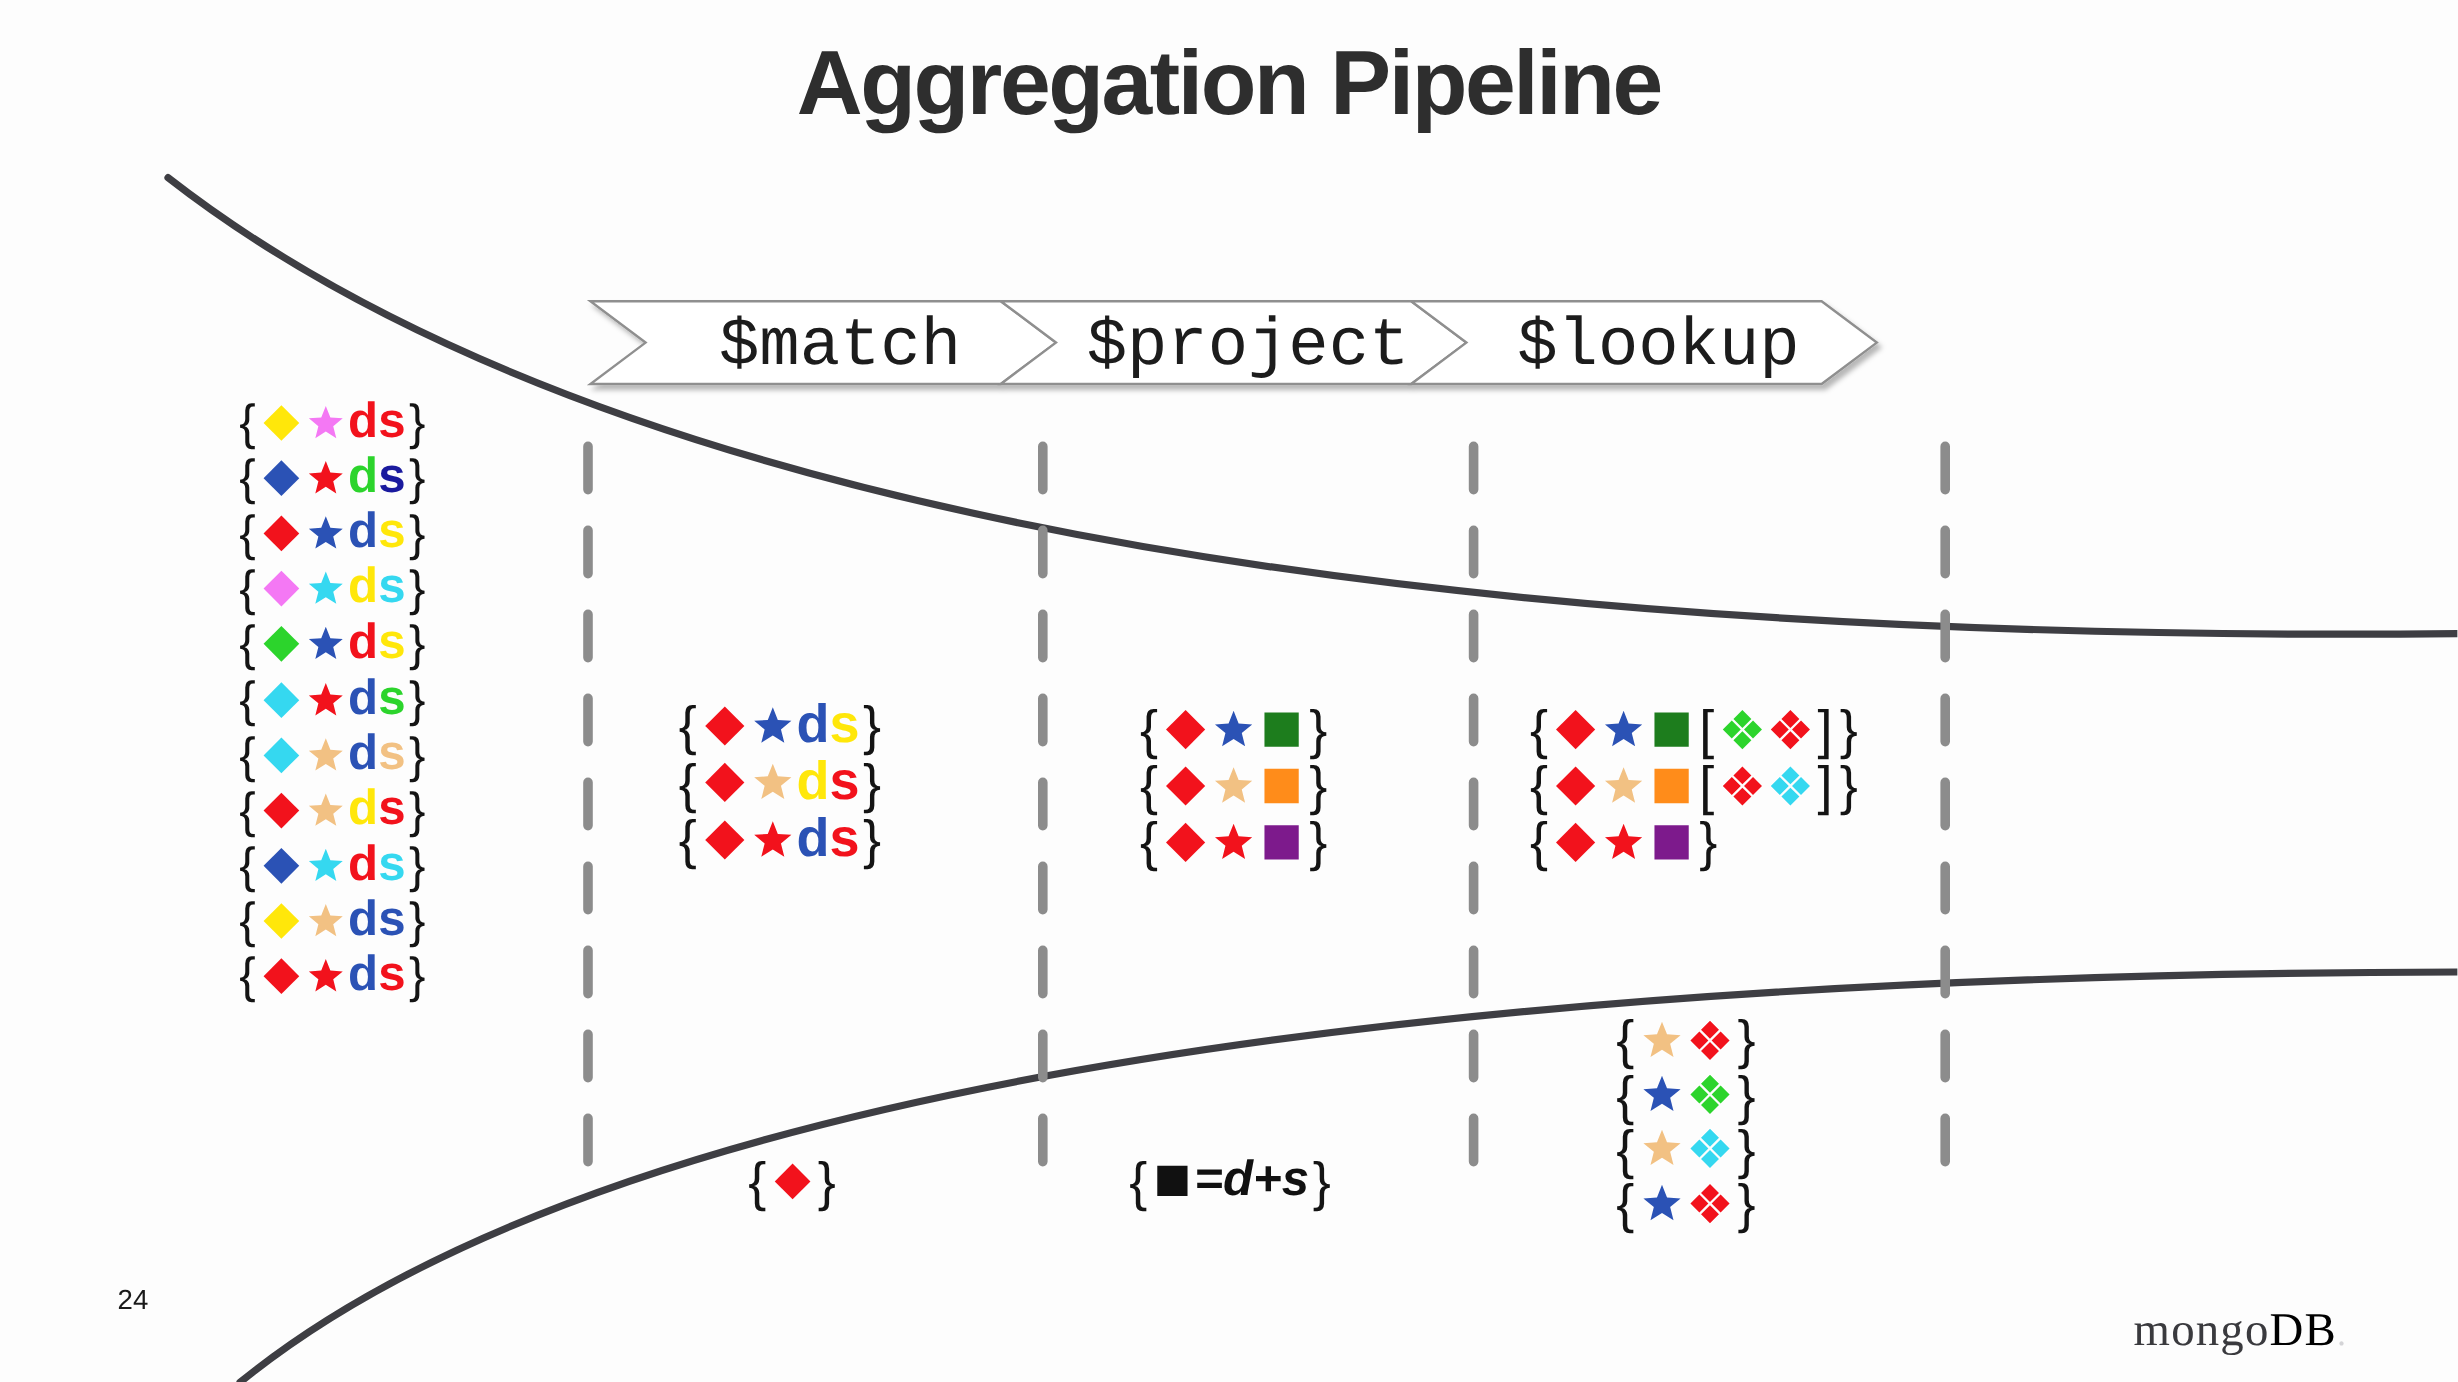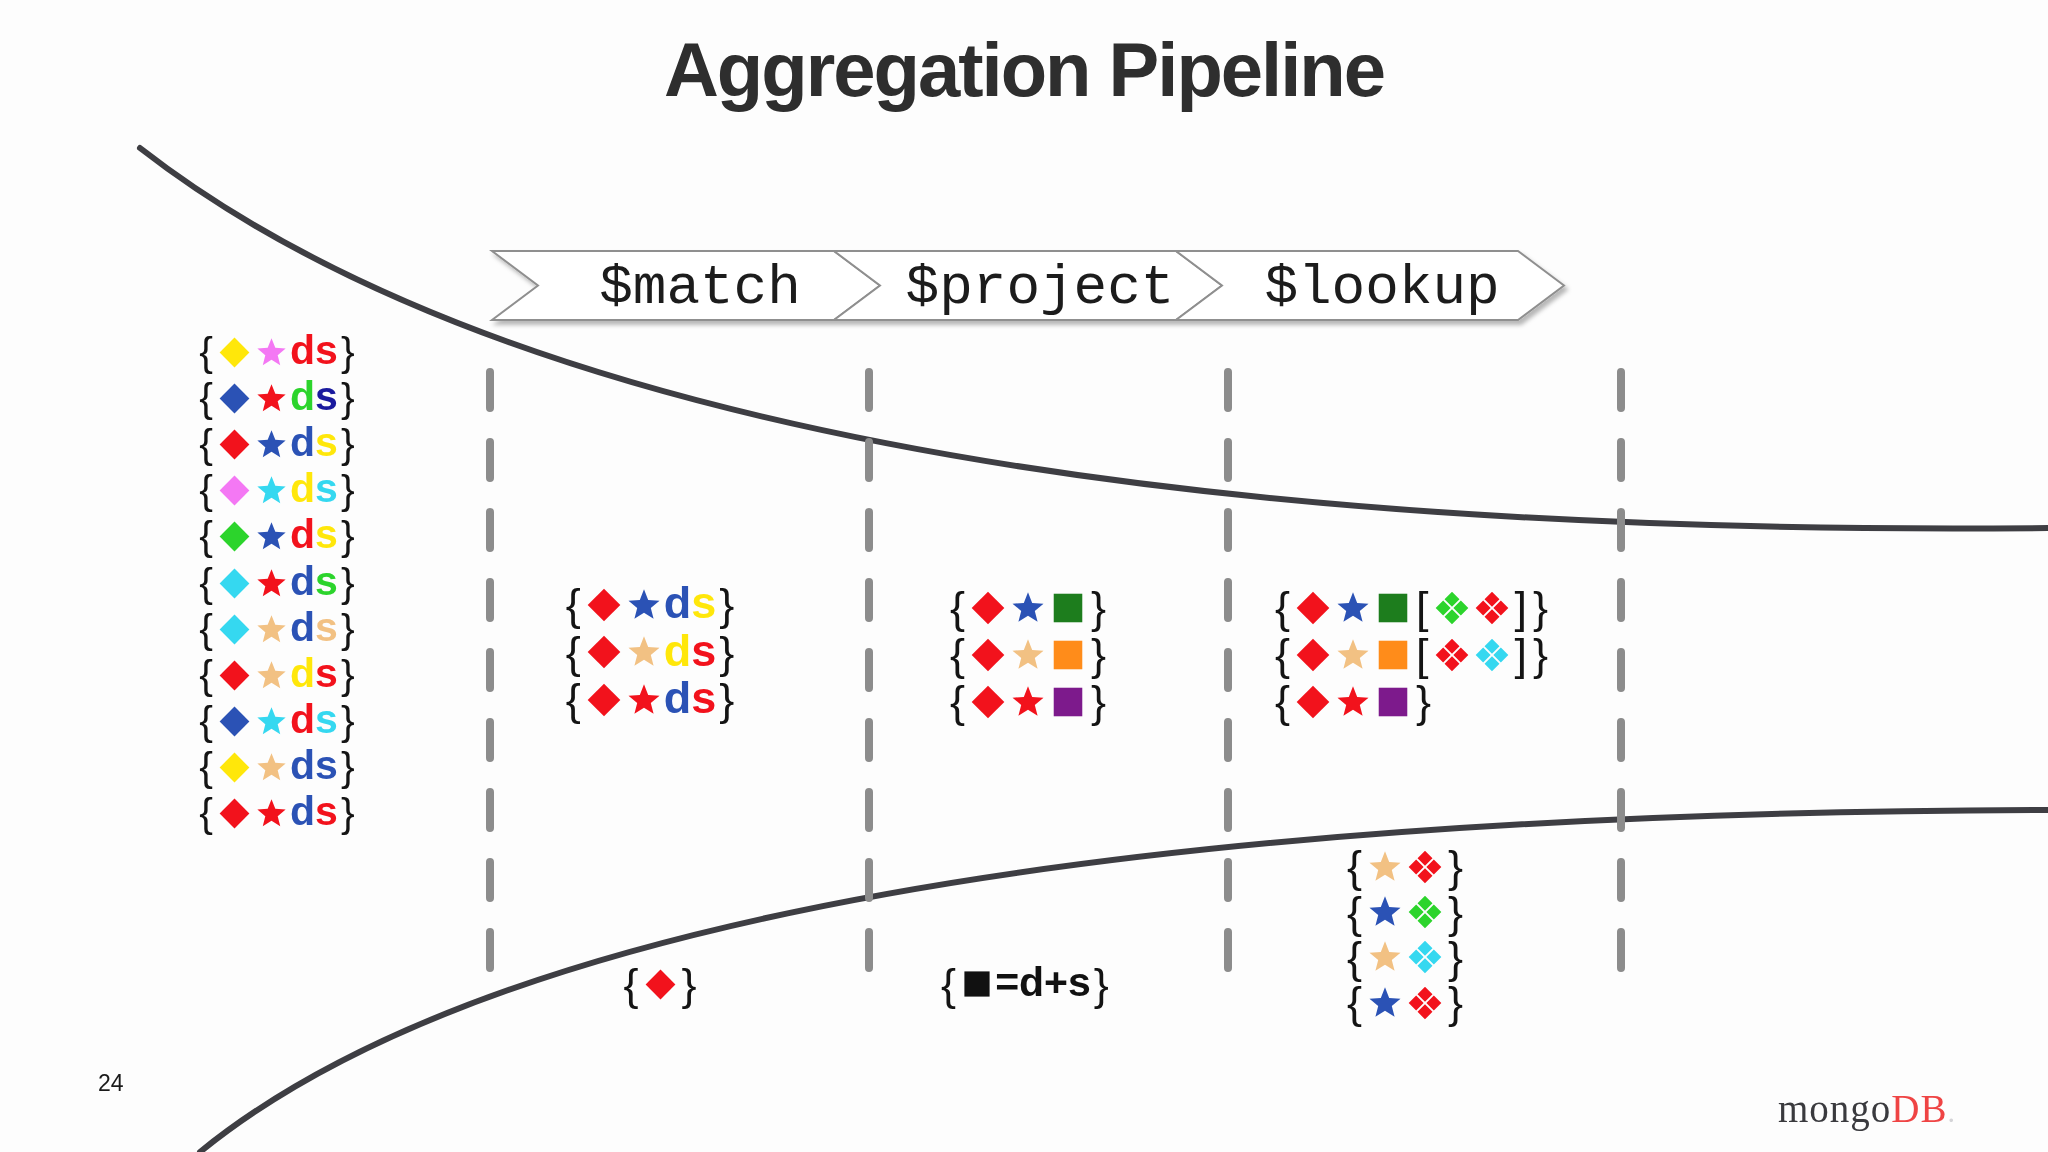--- a/index.html
+++ b/index.html
@@ -43,21 +43,21 @@
   #match-note{left:602px;top:960px;width:116px;}
   #match-note .doc{height:48px;}
   #match-note .shape{width:31px;height:31px;}
   #project-note{left:932px;top:960px;width:186px;}
   #project-note .doc{height:48px;}
   #project-note .shape{width:30px;height:30px;}
   #project-note .letter{font-size:41px;}
   #page-number{left:98px;top:1070px;font-size:23px;color:#1a1a1a;}
   #logo{right:92px;top:1086px;font-family:"Liberation Serif",serif;font-size:39px;letter-spacing:1px;}
   #logo .mongo{color:#3a3a3e;}
-  #logo .db{color:#ef4444;}
+  #logo .db{color:#000000;}
   #logo .dot{color:#d4d4d7;font-size:30px;}
 </style>
 </head>
 <body>
 
 <div id="title" class="abs">Aggregation Pipeline</div>
 
 <svg id="diagram-svg" class="abs" width="2048" height="1152" viewBox="0 0 2048 1152">
   <defs>
     <filter id="chevShadow" x="-20%" y="-20%" width="140%" height="160%">
@@ -531,20 +531,20 @@
   </div>
 
 <div id="project-note" class="abs docs size-m">
     <div class="doc">
       <span class="tk brace" style="color: rgb(20, 20, 20);">{</span>
       <span class="tk shape">
         <svg viewBox="0 0 100 100" fill="#111111">
           <path d="M8 8 H92 V92 H8Z"></path>
         </svg>
       </span>
-      <span class="tk letter" style="color: rgb(17, 17, 17);">=d+s</span>
+      <span class="tk letter" style="color: rgb(17, 17, 17); font-style: italic;">=d+s</span>
       <span class="tk brace" style="color: rgb(20, 20, 20);">}</span>
     </div>
   </div>
 
 <div id="page-number" class="abs">24</div>
 
 <div id="logo" class="abs"><span class="mongo">mongo</span><span class="db">DB</span><span class="dot">.</span></div>
 
 </body></html>

